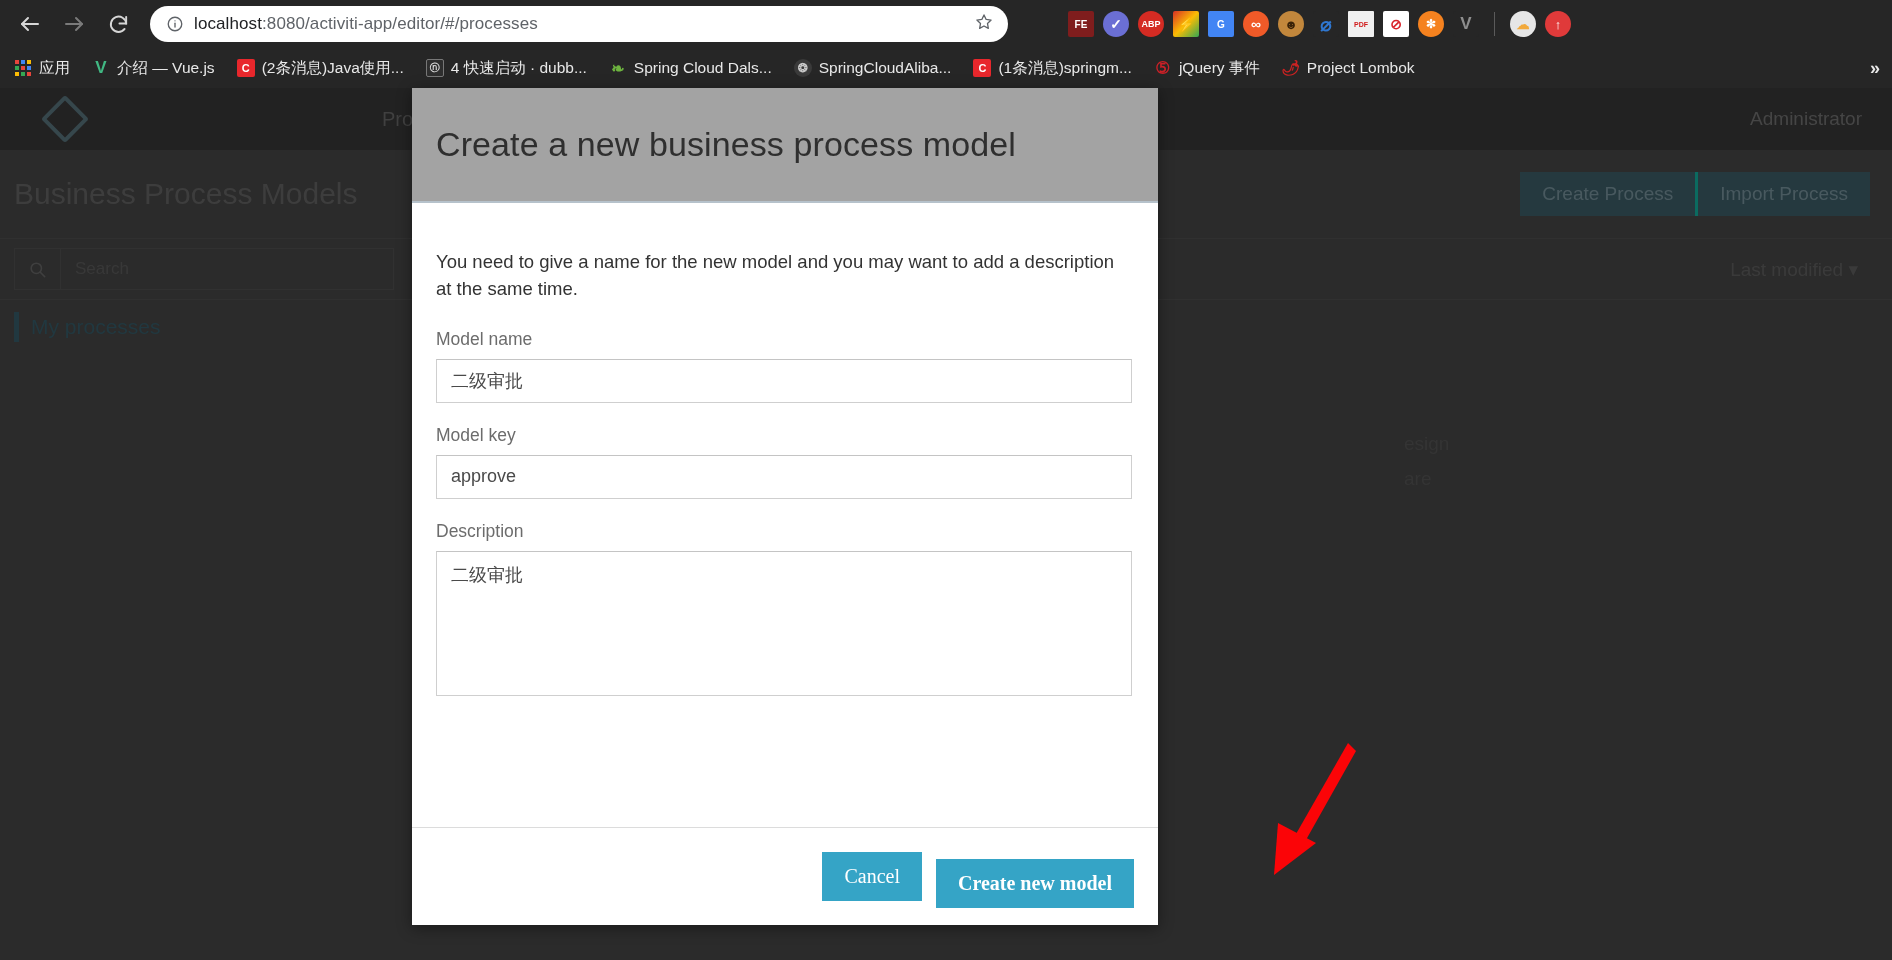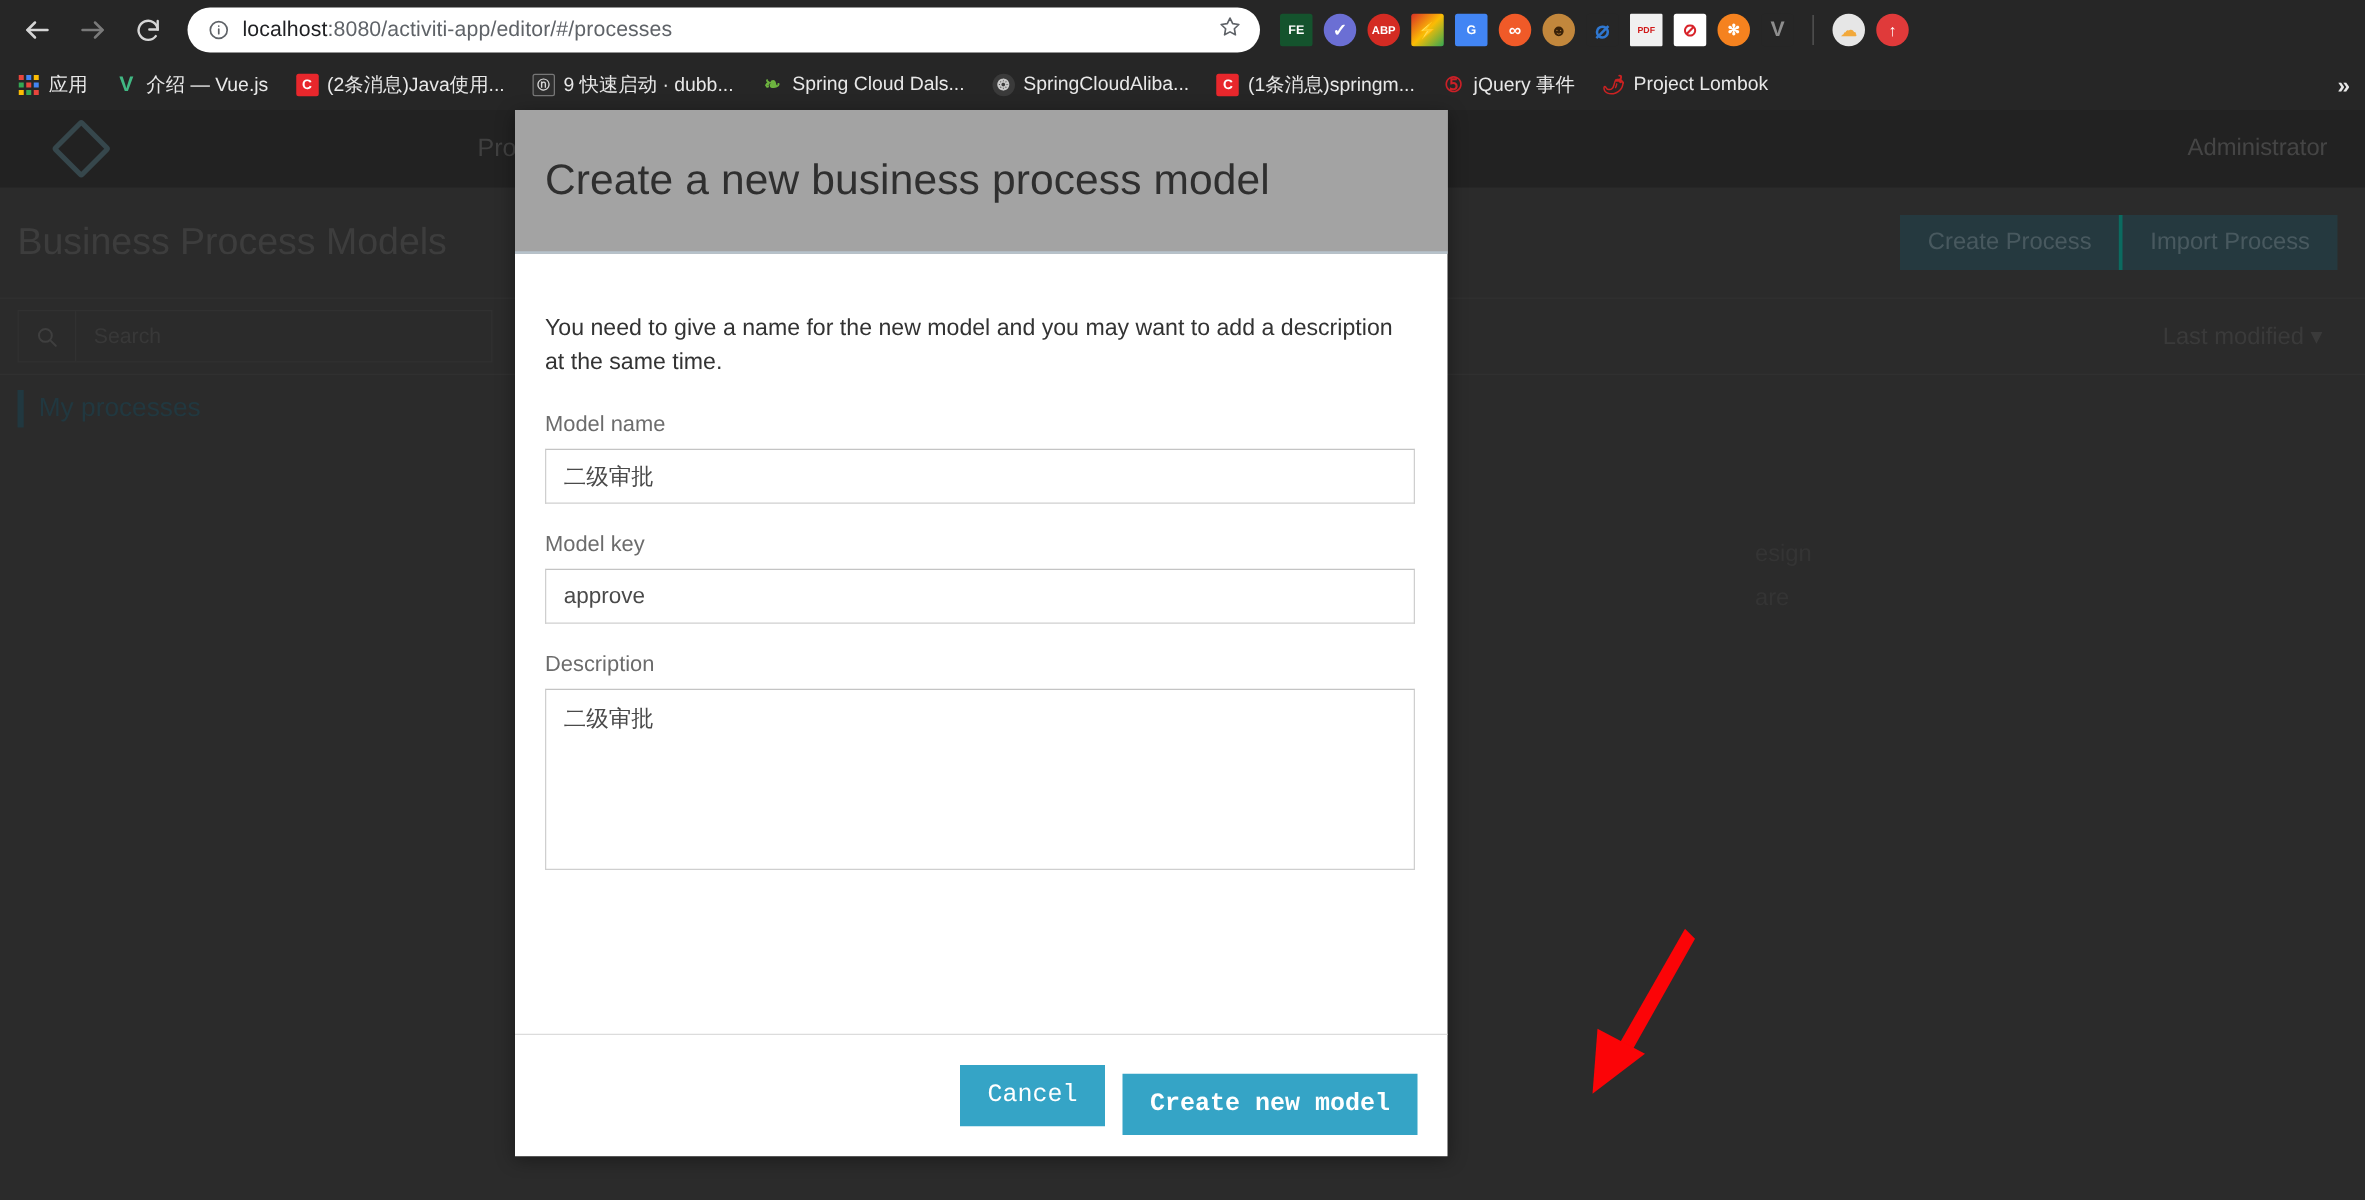--- a/index.html
+++ b/index.html
@@ -286,21 +286,21 @@
     display: flex; align-items: center; justify-content: flex-end;
     padding-right: 24px;
     gap: 14px;
   }
   .btn-primary {
     background: #35a4c6;
     color: #ffffff;
     border: none;
     font-size: 20px;
     padding: 13px 22px;
-    font-family: Liberation Mono, monospace;
+    font-family: Liberation Serif, serif;
     cursor: pointer;
   }
   .btn-primary.strong { font-weight: bold; margin-top: 14px; }
 
   
   .annot-arrow {
     position: absolute;
     left: 1230px; top: 735px;
     width: 180px; height: 150px;
     pointer-events: none;
@@ -341,21 +341,21 @@
       </span>
       <span class="url-text"><span>localhost</span><span class="dim">:8080/activiti-app/editor/#/processes</span></span>
       <span class="star-icon">
         <svg width="20" height="20" viewBox="0 0 24 24" fill="none" stroke="currentColor" stroke-width="1.6" stroke-linejoin="round">
             <path d="M12 3.5l2.6 5.4 5.9.8-4.3 4.1 1 5.8-5.2-2.8-5.2 2.8 1-5.8L3.5 9.7l5.9-.8z"></path>
           </svg>
       </span>
     </div>
 
     <div class="ext-icons">
-      <div class="ext" style="background:#14532d;color:#fff;border-radius:2px;">FE</div>
+      <div class="ext" style="background:#7f1d1d;color:#fff;border-radius:2px;margin-left:44px;">FE</div>
       <div class="ext" style="background:#6b6fd4;color:#fff;border-radius:50%;font-size:14px;">✓</div>
       <div class="ext" style="background:#d42b23;color:#fff;border-radius:50%;font-size:9px;">ABP</div>
       <div class="ext" style="background:linear-gradient(135deg,#d93025 0%,#fbbc04 50%,#34a853 100%);color:#fff;border-radius:2px;font-size:13px;">⚡</div>
       <div class="ext" style="background:#4285f4;color:#fff;border-radius:2px;">G</div>
       <div class="ext" style="background:#f05a28;color:#fff;border-radius:50%;font-size:14px;">∞</div>
       <div class="ext" style="background:#c2873c;color:#3a2208;border-radius:50%;font-size:13px;">☻</div>
       <div class="ext" style="background:#262626;color:#2f77d0;font-size:19px;">⌀</div>
       <div class="ext" style="background:#f0f0f0;color:#d11a1a;font-size:7px;border-radius:1px;">PDF</div>
       <div class="ext" style="background:#ffffff;color:#d8232a;font-size:14px;border-radius:2px;">⊘</div>
       <div class="ext" style="background:#f5821f;color:#fff;border-radius:50%;font-size:12px;">✻</div>
@@ -389,21 +389,21 @@
       <span class="bm-label">介绍 — Vue.js</span>
     </div>
 
     <div class="bm">
       <span class="bm-icon" style="background:#e8272c;color:#fff;">C</span>
       <span class="bm-label">(2条消息)Java使用...</span>
     </div>
 
     <div class="bm">
       <span class="bm-icon" style="background:#2e2e2e;color:#d8d8d8;font-size:10px;border:1px solid #777;">ⓝ</span>
-      <span class="bm-label">9 快速启动 · dubb...</span>
+      <span class="bm-label">4 快速启动 · dubb...</span>
     </div>
 
     <div class="bm">
       <span class="bm-icon" style="color:#6db33f;font-size:16px;">❧</span>
       <span class="bm-label">Spring Cloud Dals...</span>
     </div>
 
     <div class="bm">
       <span class="bm-icon" style="background:#3a3a3a;color:#c9c9c9;border-radius:50%;font-size:12px;">❂</span>
       <span class="bm-label">SpringCloudAliba...</span>

